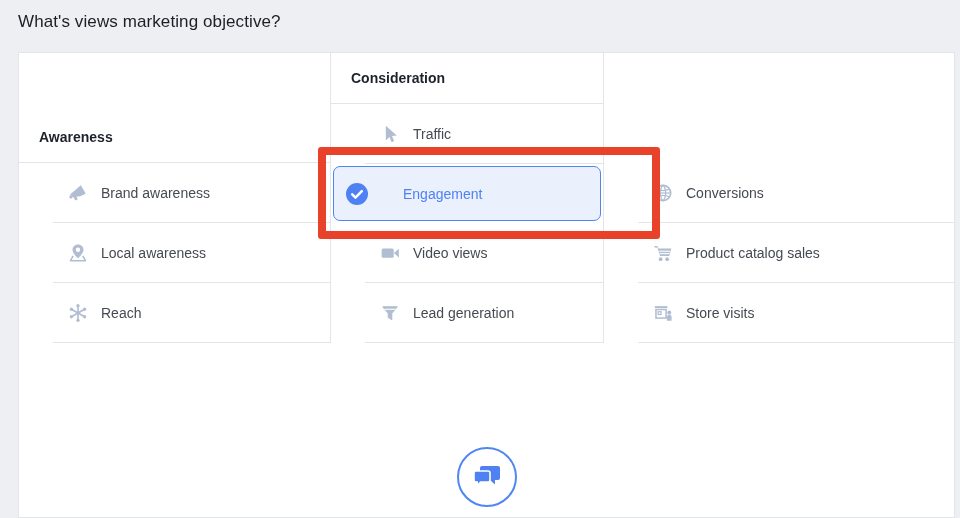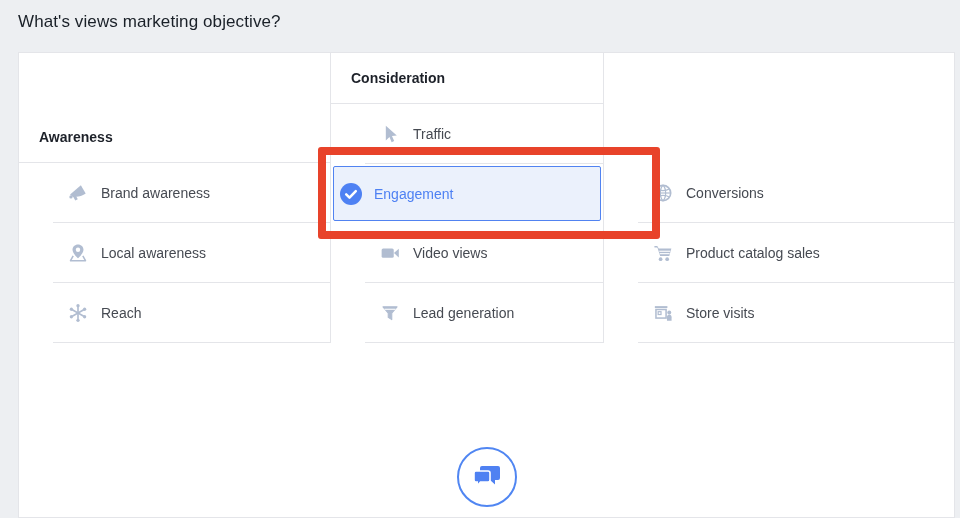--- a/index.html
+++ b/index.html
@@ -46,24 +46,25 @@
     cursor:pointer;background:#fff;margin-left:34px;
   }
   .item .icon{
     width:26px;height:26px;margin-right:10px;flex:0 0 26px;
     display:flex;align-items:center;justify-content:center;
     color:var(--icon-gray);
   }
   .item .icon svg{display:block;}
   .item .label{font-size:14px;color:var(--text-label);}
   .item.selected{
-    height:55px;margin:2px;padding-left:4px;
+    height:55px;margin:2px;padding-left:10px;
     background:var(--selected-bg);
     border:1px solid var(--selected-border);
-    border-radius:2px;
+    border-radius:7px;
+    gap:23px;
   }
   .item.selected .label{color:var(--accent-blue);}
   .annotation-box{
     position:absolute;left:318px;top:147px;width:342px;height:92px;
     border:8px solid var(--annotation-red);
     border-radius:3px;z-index:10;pointer-events:none;
   }
   .help-button{
     position:absolute;left:50%;top:394px;margin-left:-30px;
     width:60px;height:60px;border-radius:50%;

